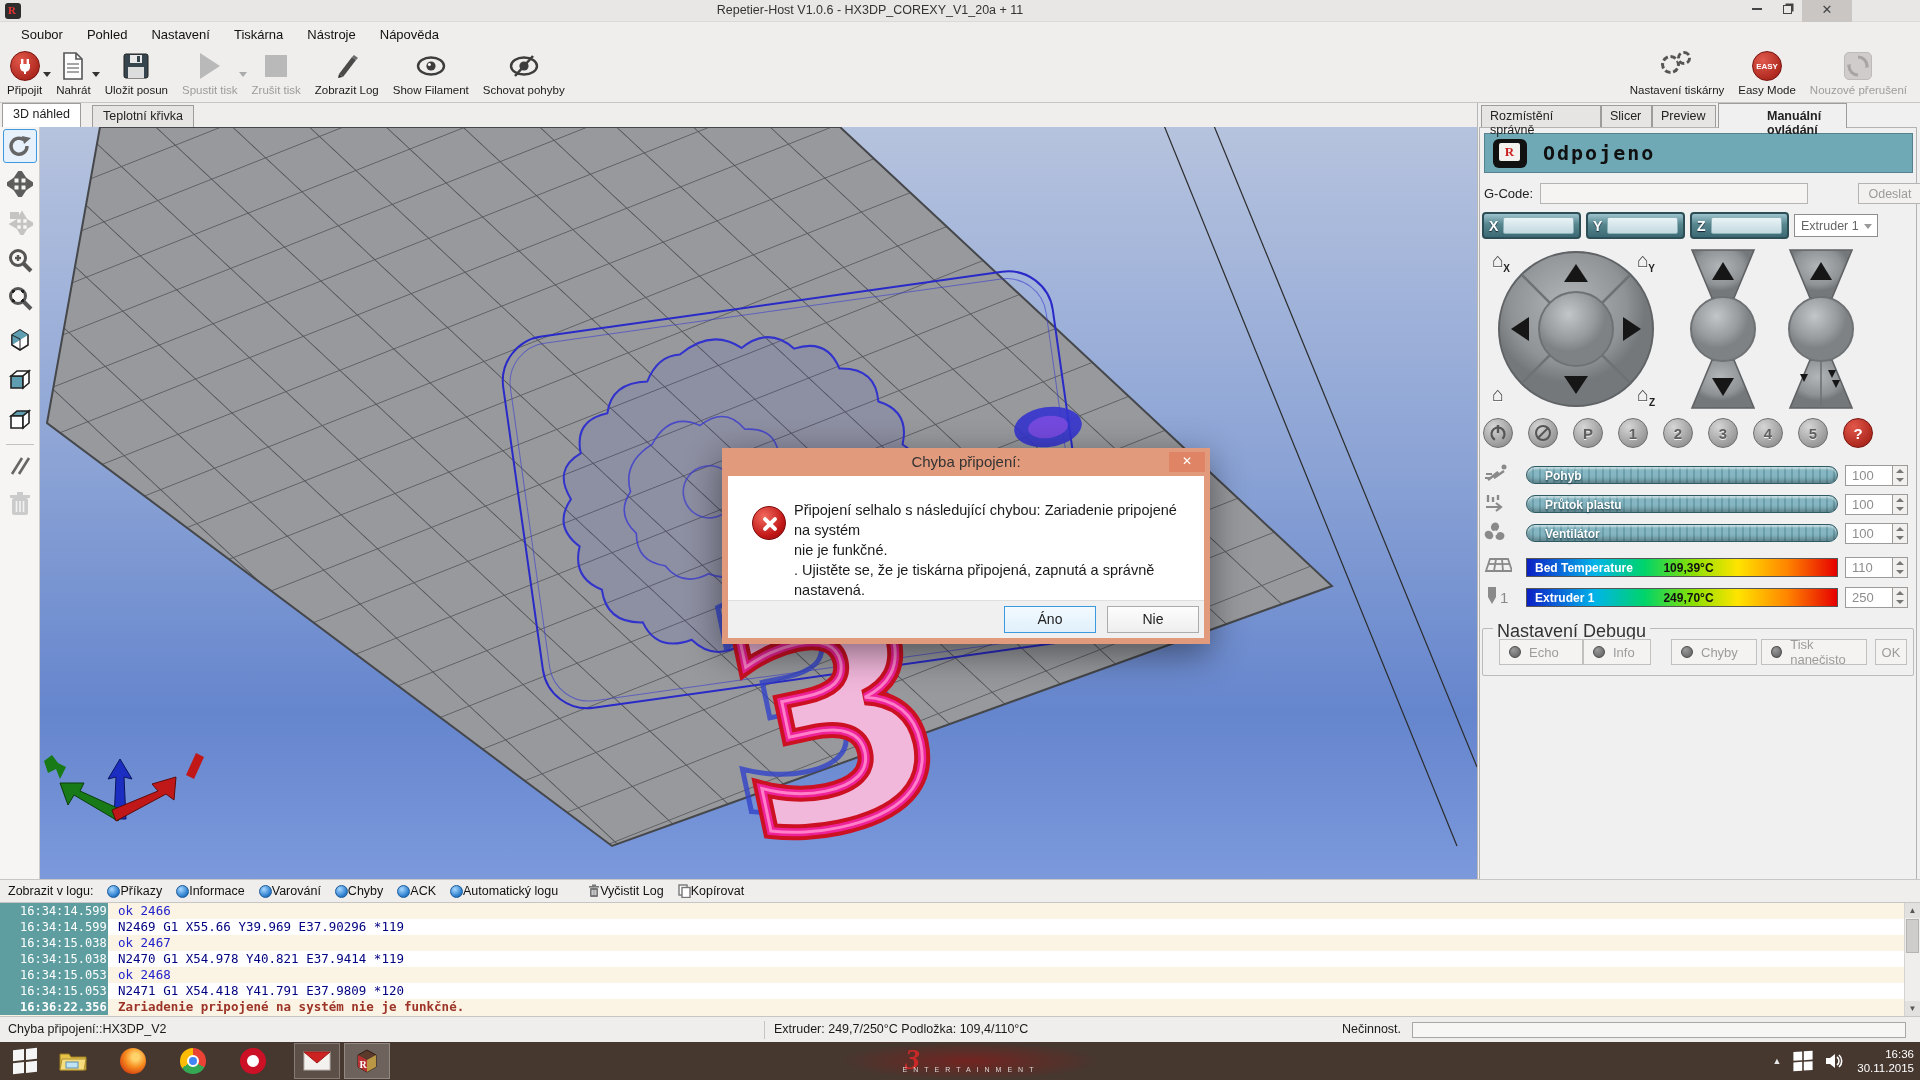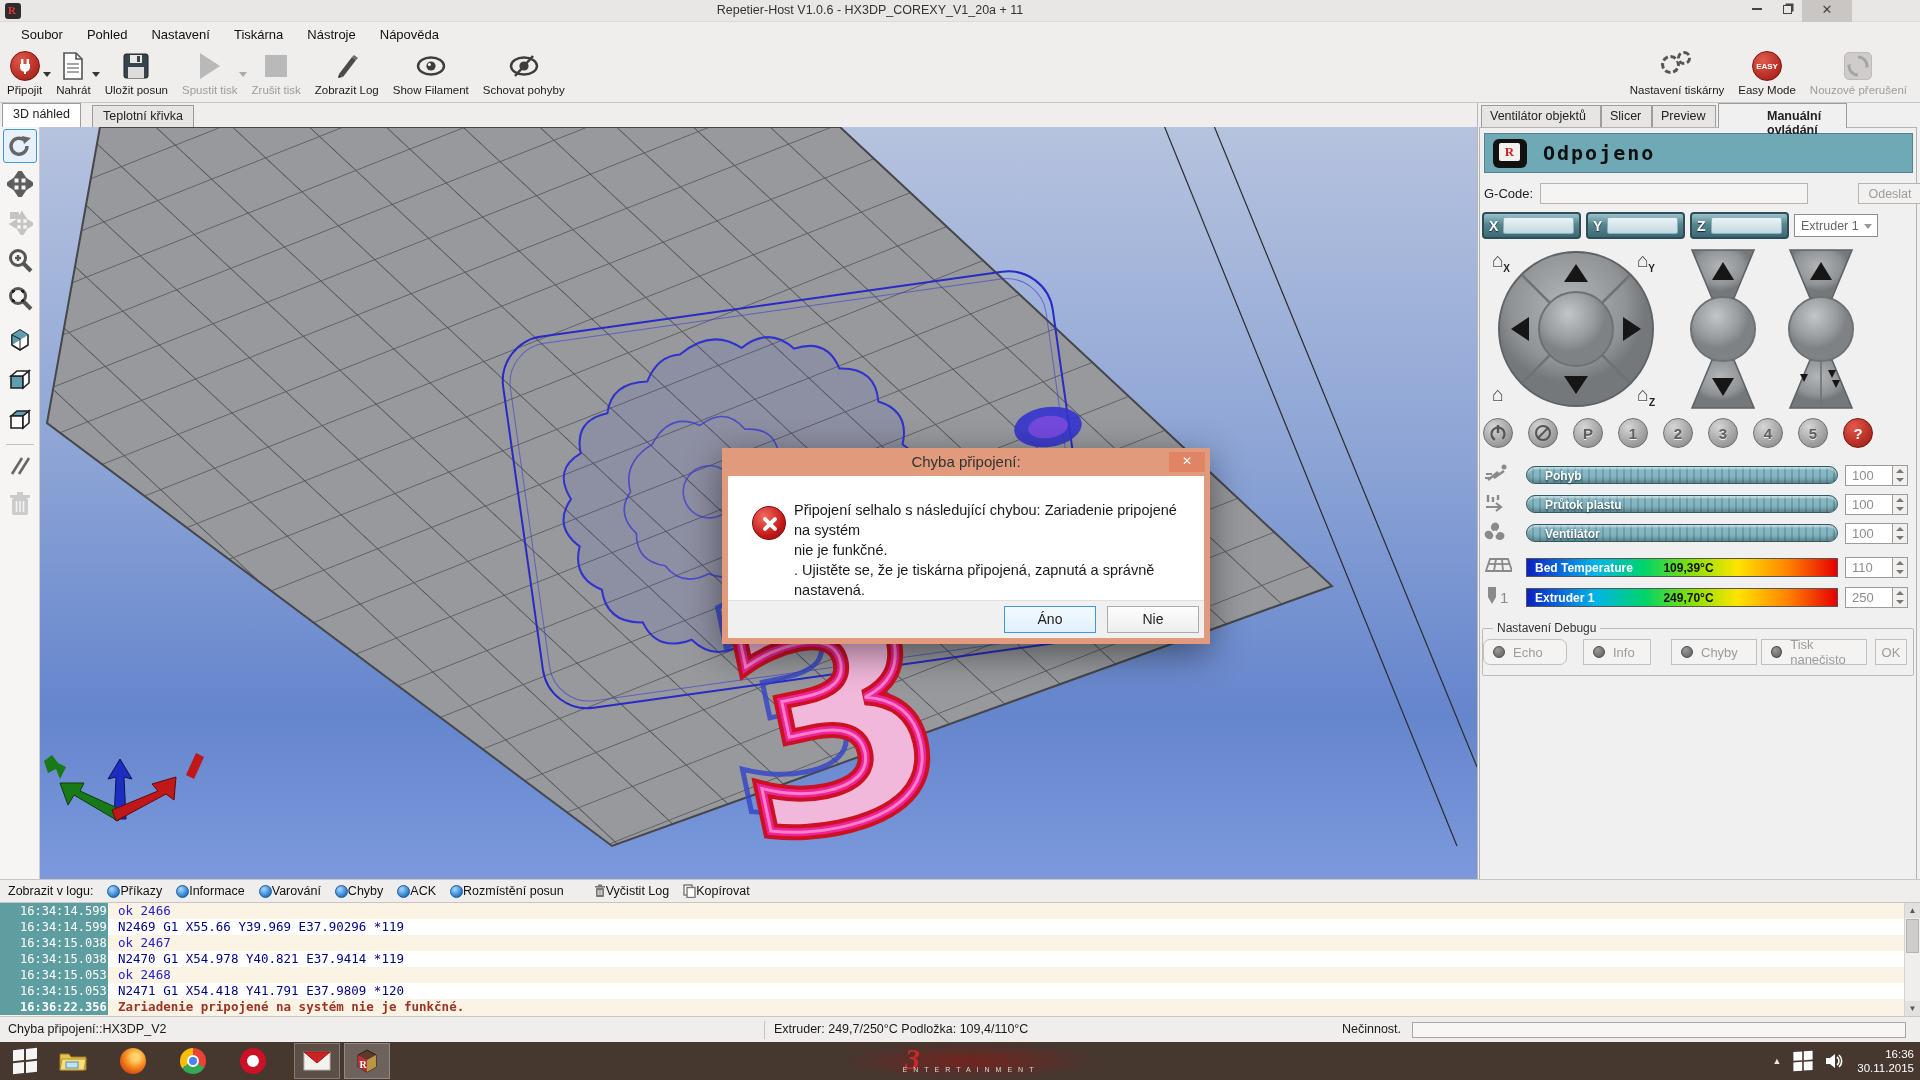--- a/index.html
+++ b/index.html
@@ -81,21 +81,21 @@
   .tbar { position:absolute; left:44px; top:0; width:312px; height:19px; border:1px solid #555; background:linear-gradient(90deg,#0b1fc4 0%,#0b63d8 10%,#00b4e8 22%,#00d469 38%,#8ee000 54%,#ffe400 68%,#ff8400 84%,#e60000 100%); }
   .tbar .nm { position:absolute; left:8px; top:2px; font-size:12px; font-weight:bold; color:#fff; }
   .tbar .tv { position:absolute; left:44%; top:2px; font-size:12px; font-weight:bold; color:#111; }
   .numbox { position:absolute; left:1845px; width:48px; height:21px; background:#fff; border:1px solid #9d9b99; color:#8d8d8d; font-size:13px; padding:2px 0 0 6px; }
   .spin { position:absolute; left:1893px; width:15px; height:21px; border:1px solid #9d9b99; border-left:none; background:#f1f0ef; }
   .spin i { position:absolute; left:3px; width:0; height:0; border-left:4px solid transparent; border-right:4px solid transparent; }
   .spin .u { top:3px; border-bottom:4px solid #777; }
   .spin .d { bottom:3px; border-top:4px solid #777; }
 
   .dbggroup { position:absolute; left:1482px; top:628px; width:432px; height:48px; border:1px solid #bdbbb9; border-radius:2px; }
-  .dbggroup .lg { position:absolute; left:10px; top:-8px; background:#f0f0f0; padding:0 4px; font-size:12px; color:#333; }
+  .dbggroup .lg { position:absolute; left:10px; top:-8px; background:#f0f0f0; padding:0 4px; font-size:18px; color:#333; }
   .dbtn { position:absolute; top:10px; height:26px; background:#f4f3f2; border:1px solid #c2c0be; color:#9c9c9c; font-size:13px; display:flex; align-items:center; }
   .dbtn .cir { width:12px; height:12px; border-radius:50%; background:radial-gradient(circle at 35% 30%, #9a9a9a, #5c5c5c); margin:0 8px 0 9px; border:1px solid #4c4c4c; }
 
   
   .logbar { left:0; top:879px; width:1920px; height:24px; background:#f0eeed; border-top:1px solid #c8c6c5; border-bottom:1px solid #c8c6c5; display:flex; align-items:center; font-size:12.5px; color:#111; }
   .ltog { display:flex; align-items:flex-end; margin-right:14px; }
   .ltog .blue { width:13px; height:13px; border-radius:50%; border:1px solid #1a5a99; background:radial-gradient(circle at 35% 30%, #a8d8ff, #2f80cf 65%, #115088); }
   .logbody { left:0; top:903px; width:1904px; height:113px; background:#fbf3e4; font-family:"DejaVu Sans Mono",monospace; font-size:12.5px; }
   .lrow { display:flex; height:16px; line-height:16px; }
   .lrow .lt { width:108px; background:#5f9ea0; color:#fff; padding-left:20px; flex:none; font-size:12px; }
@@ -271,21 +271,21 @@
     </div>
       </div>
     <div class="lb">Nouzové přerušení</div>
   </div>
 </div>
 
 <div class="abs tabstrip">
   <div class="vtab act" style="left:2px;">3D náhled</div>
   <div class="vtab" style="left:92px;">Teplotní křivka</div>
 </div>
-<div class="abs rtab" style="left:1481px;width:120px;">Ventilátor objektů</div>
+<div class="abs rtab" style="left:1481px;width:120px;">Rozmístění správně</div>
 <div class="abs rtab" style="left:1601px;width:51px;">Slicer</div>
 <div class="abs rtab" style="left:1652px;width:64px;">Preview</div>
 
 <div class="abs viewport">
   <svg class="abs" style="left:0;top:0;" width="1477" height="752" viewBox="0 0 1477 752">
     <defs>
       <pattern id="grid" width="70" height="70" patternUnits="userSpaceOnUse" patternTransform="matrix(0.52 0.485 -0.77 0.305 860 -60)">
         <rect width="70" height="70" fill="#97999d"></rect>
         <path d="M70,0 L0,0 0,70" fill="none" stroke="#54575b" stroke-width="2.4"></path>
       </pattern>
@@ -629,21 +629,21 @@
   </div>
 </div>
 <div class="abs numbox" style="top:587px;">250</div>
 <div class="abs spin" style="top:587px;">
     <i class="u"></i>
     <i class="d"></i>
   </div>
 
 <div class="dbggroup">
   <div class="lg">Nastavení Debugu</div>
-  <div class="dbtn" style="left:0;width:84px;border-radius:7px;">
+  <div class="dbtn" style="left:16px;width:84px;">
       <span class="cir"></span>
       <span>Echo</span>
     </div>
   <div class="dbtn" style="left:100px;width:68px;">
       <span class="cir"></span>
       <span>Info</span>
     </div>
   <div class="dbtn" style="left:188px;width:86px;">
       <span class="cir"></span>
       <span>Chyby</span>
@@ -672,21 +672,21 @@
   <span class="ltog">
       <i class="blue"></i>
       <span>Chyby</span>
     </span>
   <span class="ltog">
       <i class="blue"></i>
       <span>ACK</span>
     </span>
   <span class="ltog">
       <i class="blue"></i>
-      <span>Rozmístění posun</span>
+      <span>Automatický logu</span>
     </span>
   <span class="ltog" style="margin-left:16px;">
     <svg width="12" height="14" viewBox="0 0 12 14">
         <rect x="2" y="4" width="8" height="9" rx="1" fill="#777"></rect>
         <rect x="1" y="2" width="10" height="1.6" fill="#777"></rect>
         <rect x="4" y="0.5" width="4" height="1.6" fill="#777"></rect>
         <g stroke="#eee" stroke-width="1">
           <line x1="4.2" y1="6" x2="4.2" y2="11"></line>
           <line x1="6" y1="6" x2="6" y2="11"></line>
           <line x1="7.8" y1="6" x2="7.8" y2="11"></line>

